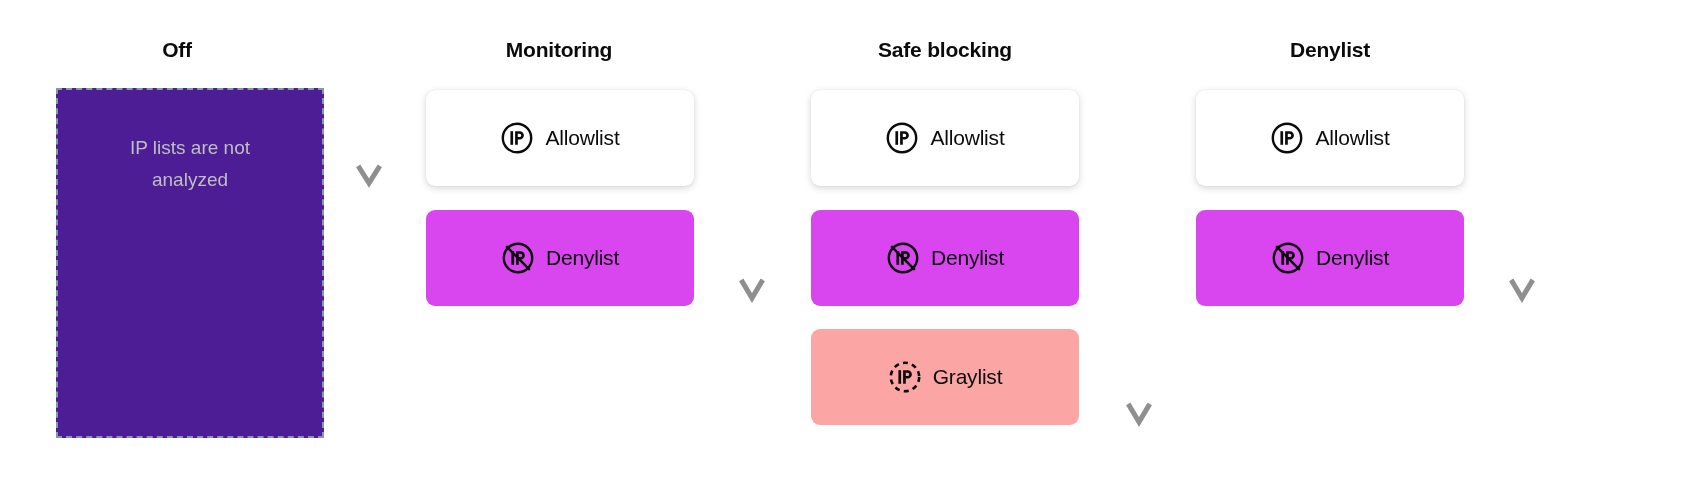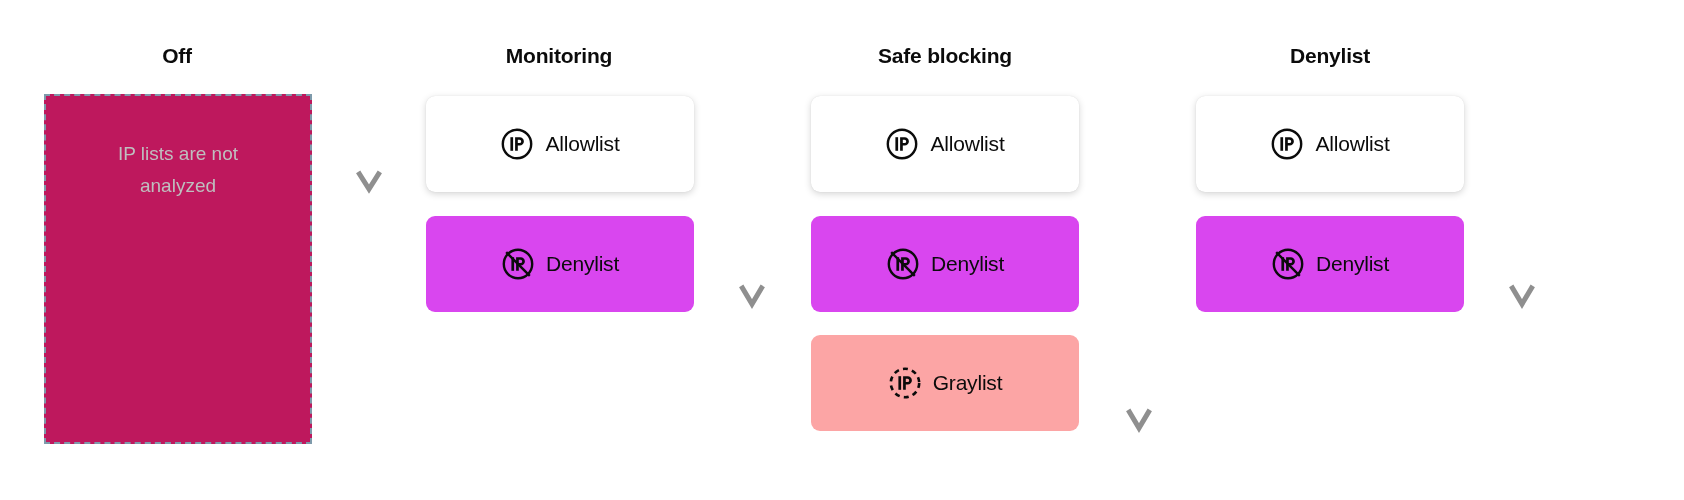--- a/index.html
+++ b/index.html
@@ -12,45 +12,44 @@
     height: 500px;
     font-family: "Liberation Sans", sans-serif;
     position: relative;
     overflow: hidden;
   }
 
   #stage {
     position: relative;
     width: 1684px;
     height: 468px;
-    margin-top: 6px;
   }
 
   
   .col-title {
     position: absolute;
     font-size: 21px;
     font-weight: bold;
     color: #0b0b0b;
     letter-spacing: -0.2px;
     text-align: center;
     white-space: nowrap;
     transform: translateX(-50%);
     top: 38px;
   }
 
   
   .empty-panel {
     position: absolute;
-    left: 44px;
+    left: 56px;
     top: 88px;
     width: 268px;
     height: 350px;
     border: 2px dashed #7e9aab;
-    background: #be185d;
+    background: #4c1d95;
     box-sizing: border-box;
   }
   .empty-panel-text {
     position: absolute;
     top: 42px;
     left: 0;
     right: 0;
     text-align: center;
     font-size: 19px;
     line-height: 32px;

